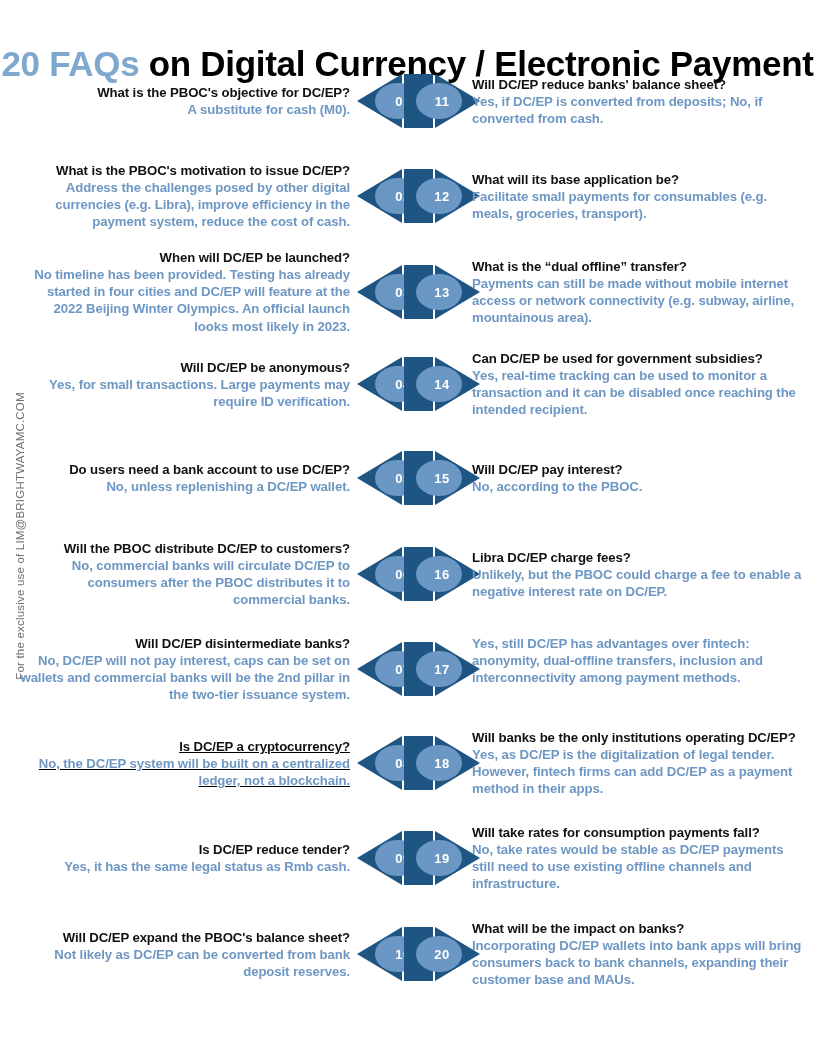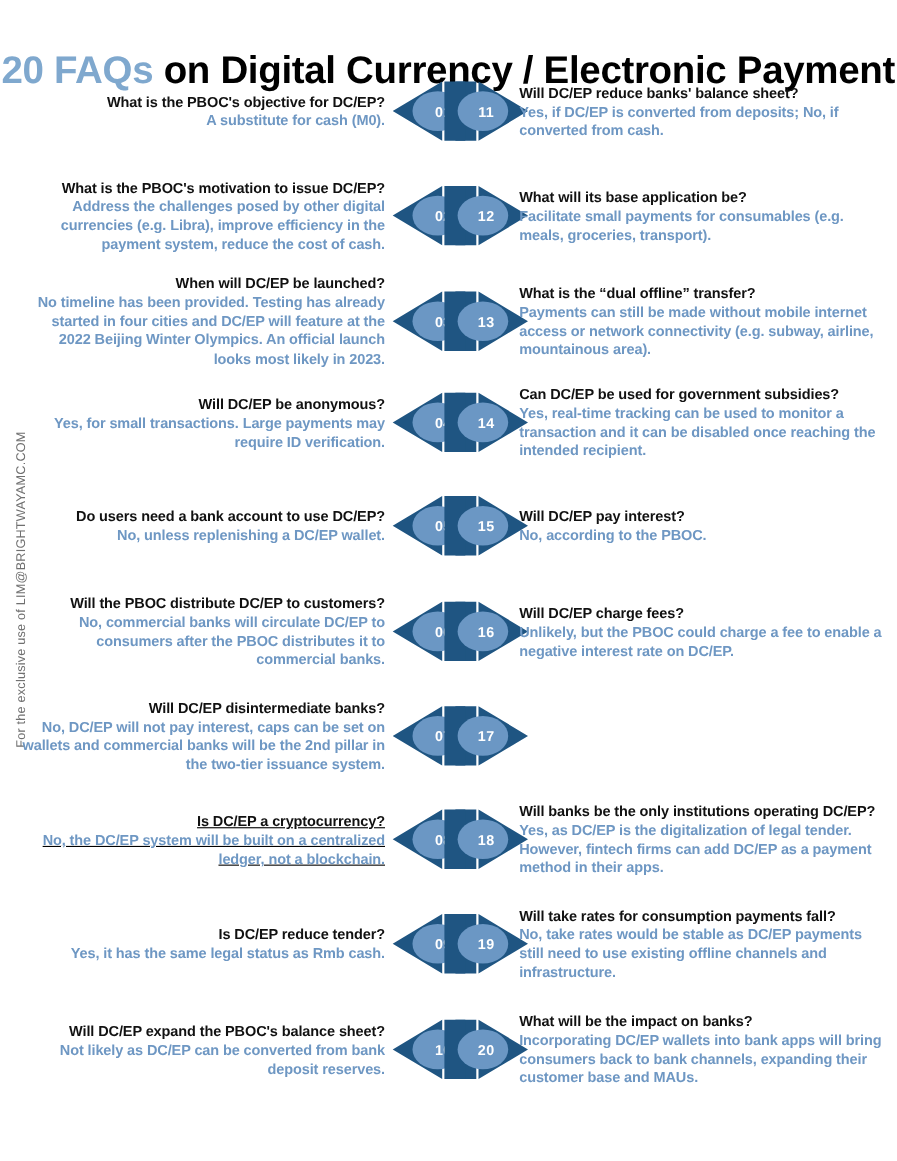--- a/index.html
+++ b/index.html
@@ -335,24 +335,25 @@
   </div>
 <div class="qa right" style="top: 350px;">
     <div class="q">Can DC/EP be used for government subsidies?</div>
     <div class="a">Yes, real-time tracking can be used to monitor a transaction and it can be disabled once reaching the intended recipient.</div>
   </div>
 <div class="qa right" style="top: 461px;">
     <div class="q">Will DC/EP pay interest?</div>
     <div class="a">No, according to the PBOC.</div>
   </div>
 <div class="qa right" style="top: 549px;">
-    <div class="q">Will DC/EP charge fees?</div>
+    <div class="q">Libra DC/EP charge fees?</div>
     <div class="a">Unlikely, but the PBOC could charge a fee to enable a negative interest rate on DC/EP.</div>
   </div>
 <div class="qa right" style="top: 635px;">
+    <div class="a">Yes, still DC/EP has advantages over fintech: anonymity, dual-offline transfers, inclusion and interconnectivity among payment methods.</div>
   </div>
 <div class="qa right" style="top: 729px;">
     <div class="q">Will banks be the only institutions operating DC/EP?</div>
     <div class="a">Yes, as DC/EP is the digitalization of legal tender. However, fintech firms can add DC/EP as a payment method in their apps.</div>
   </div>
 <div class="qa right" style="top: 824px;">
     <div class="q">Will take rates for consumption payments fall?</div>
     <div class="a">No, take rates would be stable as DC/EP payments still need to use existing offline channels and infrastructure.</div>
   </div>
 <div class="qa right" style="top: 920px;">

